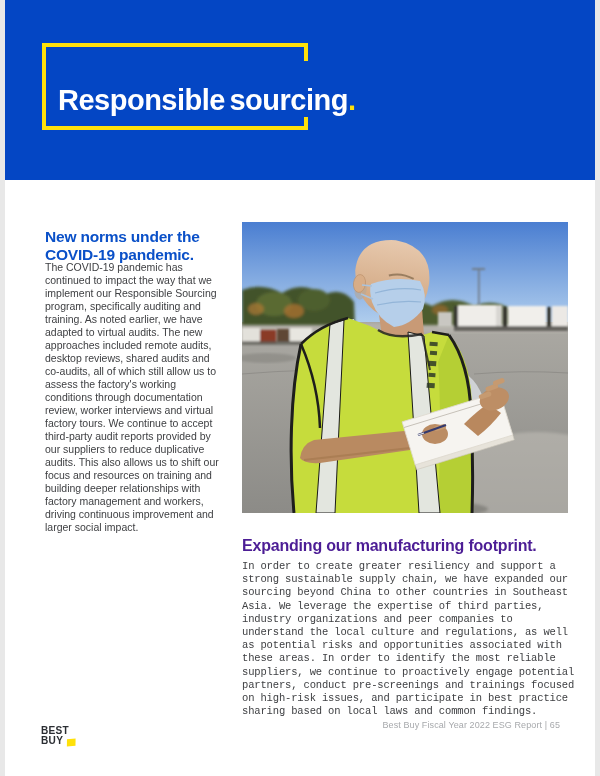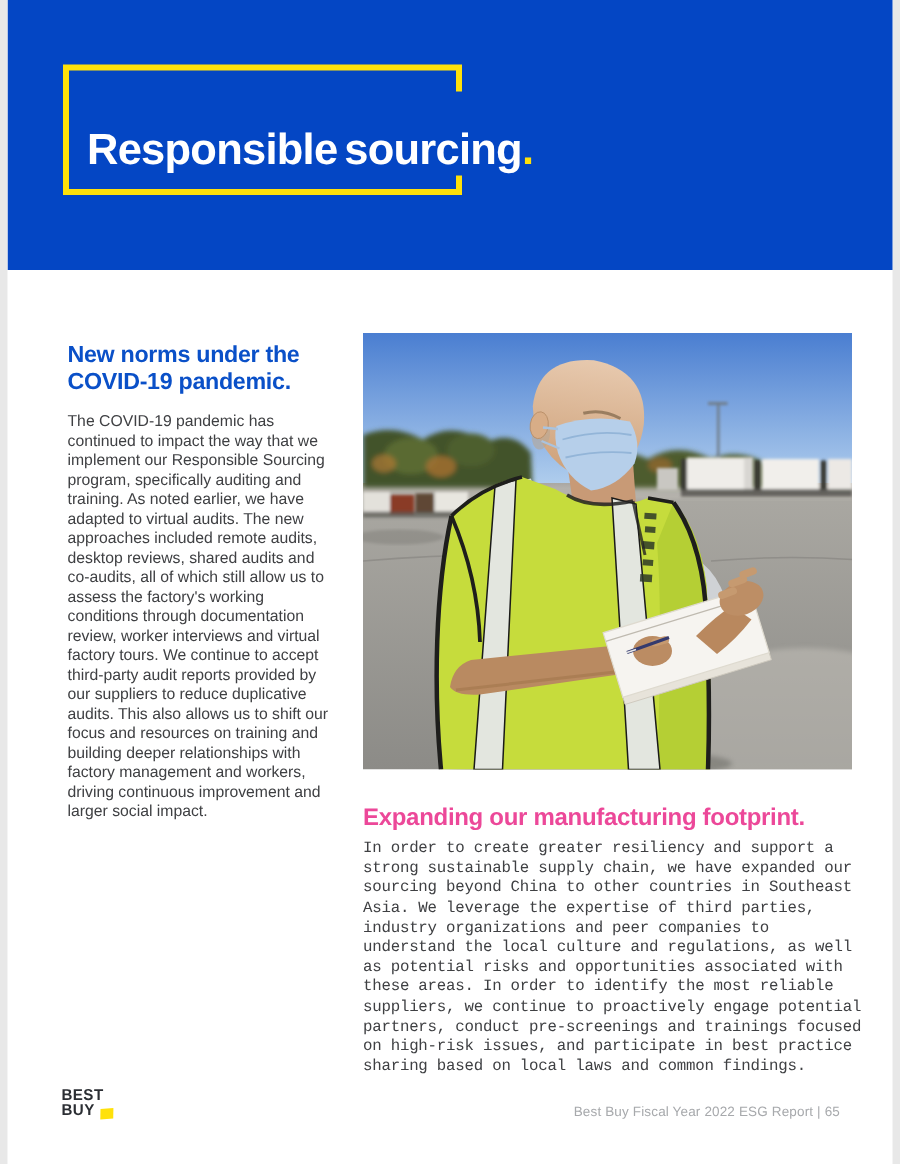--- a/index.html
+++ b/index.html
@@ -22,45 +22,45 @@
   .h-left {
     position:absolute; left:40px; top:216px; width:182px;
     font-size:15.5px; line-height:18px; font-weight:700; letter-spacing:-0.2px;
     color:#0A50C8;
     margin-top:12px;
   }
   .body-left {
     position:absolute; left:40px; top:257px; width:174px;
     font-size:10.5px; line-height:13px; color:#3F4043;
   }
-  .body-left p { margin:18px 0 13px 0; }
+  .body-left p { margin:4px 0 13px 0; }
   .h-right {
     position:absolute; left:237px; top:537px; white-space:nowrap;
-    font-size:16px; font-weight:700; letter-spacing:-0.2px; color:#ec4899;
+    font-size:16px; font-weight:700; letter-spacing:-0.2px; color:#4c1d95;
   }
   .body-right {
     position:absolute; left:237px; top:560px; width:338px;
     font-size:10.5px; line-height:13.2px; letter-spacing:-0.15px; color:#3F4043;
   }
   .body-right p { margin:0;font-family:Liberation Mono, monospace; }
   
   .photo { position:absolute; left:237px; top:222px; width:326px; height:291px; }
   .photo svg { display:block; }
   
   .logo {
     position:absolute; left:36px; top:726px;
     font-size:10.5px; line-height:9.5px; font-weight:900; letter-spacing:0.3px;
     color:#2B2E33; transform:scaleX(0.96); transform-origin:left top;
   }
   .logo .tag {
     position:absolute; left:27px; top:13px; width:9px; height:7px;
     background:#FFE10A; transform:rotate(-5deg) skewX(-6deg);
   }
   .page-info {
-    position:absolute; right:35px; top:736px;
+    position:absolute; right:35px; top:720px;
     font-size:9px; color:#A7A9AC; letter-spacing:0.1px;margin-left:46px;
   }
 </style>
 </head>
 <body>
 
 <div class="page">
 
   <div class="band">
     <div class="tagbox"></div>

